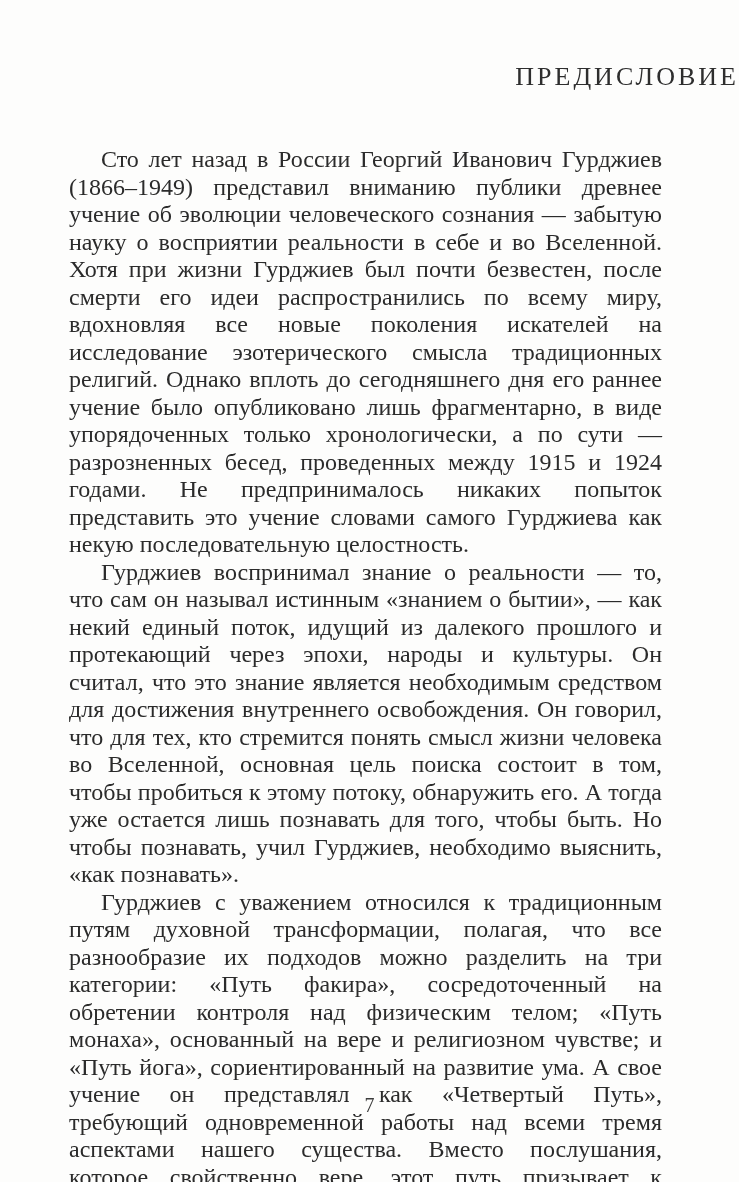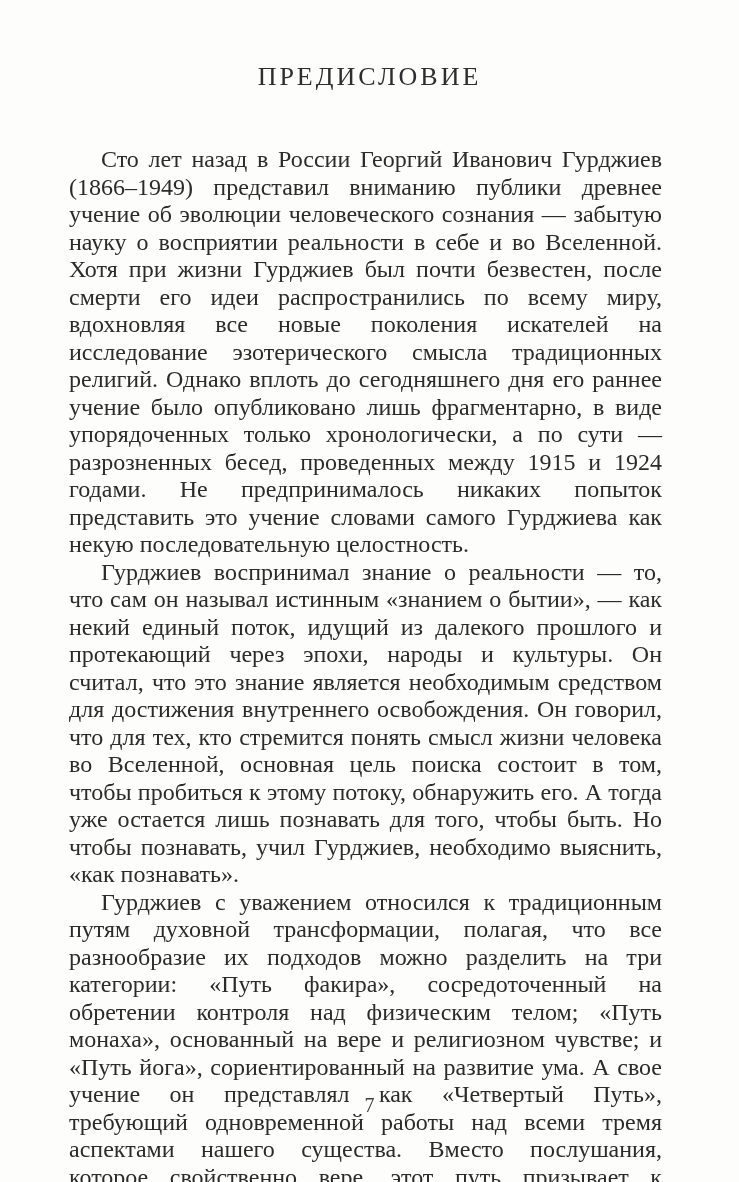--- a/index.html
+++ b/index.html
@@ -16,21 +16,21 @@
     color: #2b2b2b;
     font-family: "Liberation Serif", serif;
     overflow: hidden;
   }
   .chapter-title {
     position: absolute;
     top: 62px;
     left: 0;
     right: 0;
     margin: 0;
-    text-align: center;
+    text-align: right;
     font-size: 26px;
     font-weight: 400;
     letter-spacing: 3px;
     color: #2e2e2e;
   }
   .body-text {
     position: absolute;
     top: 146px;
     left: 69px;
     width: 593px;

